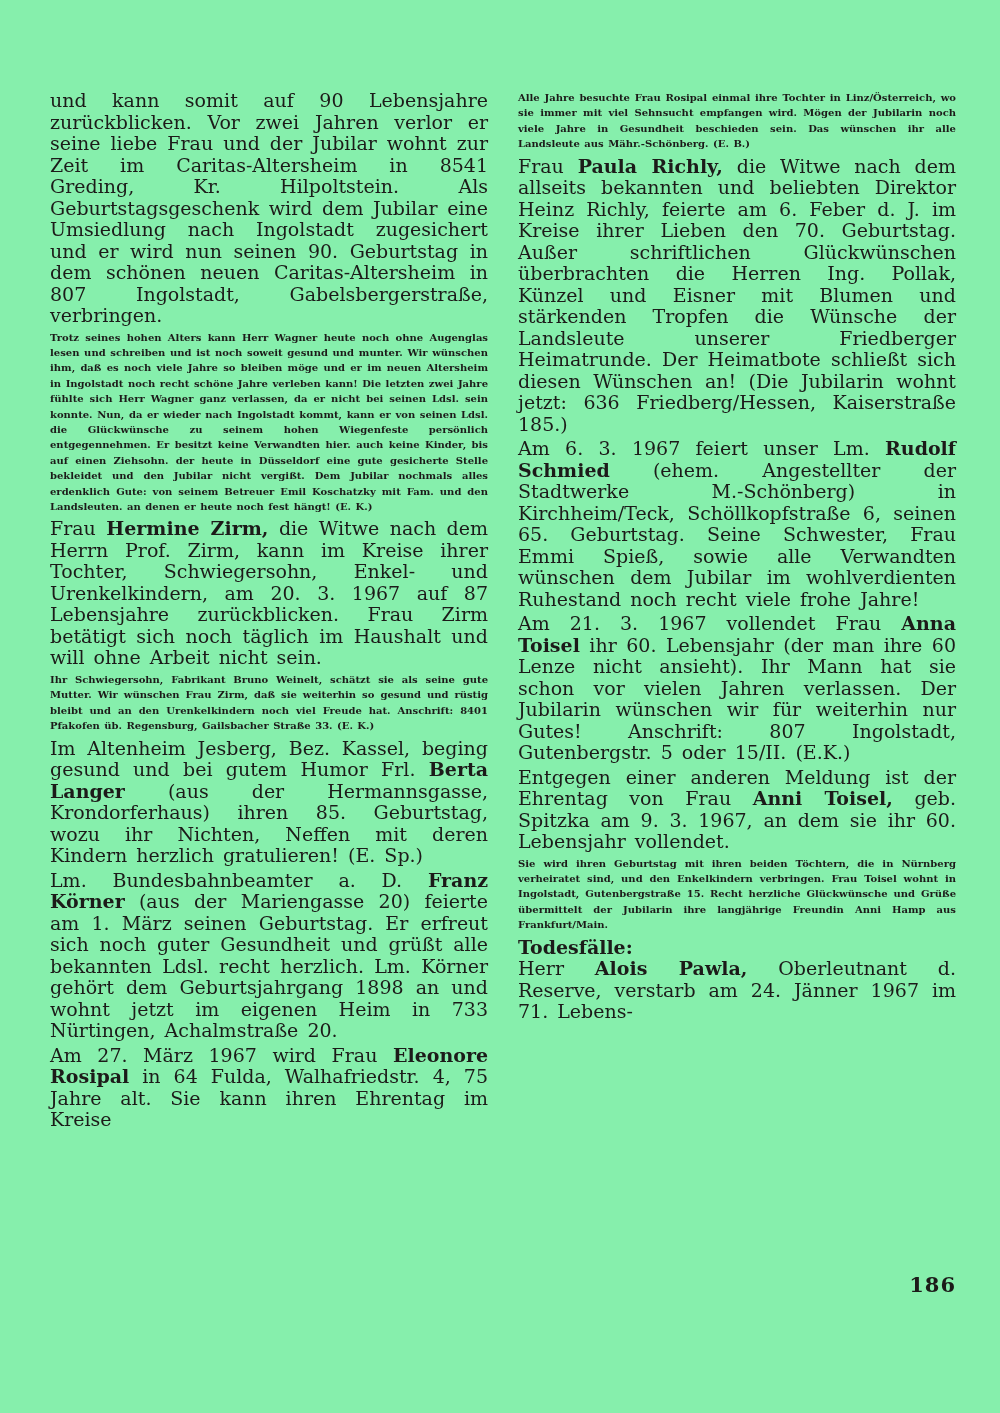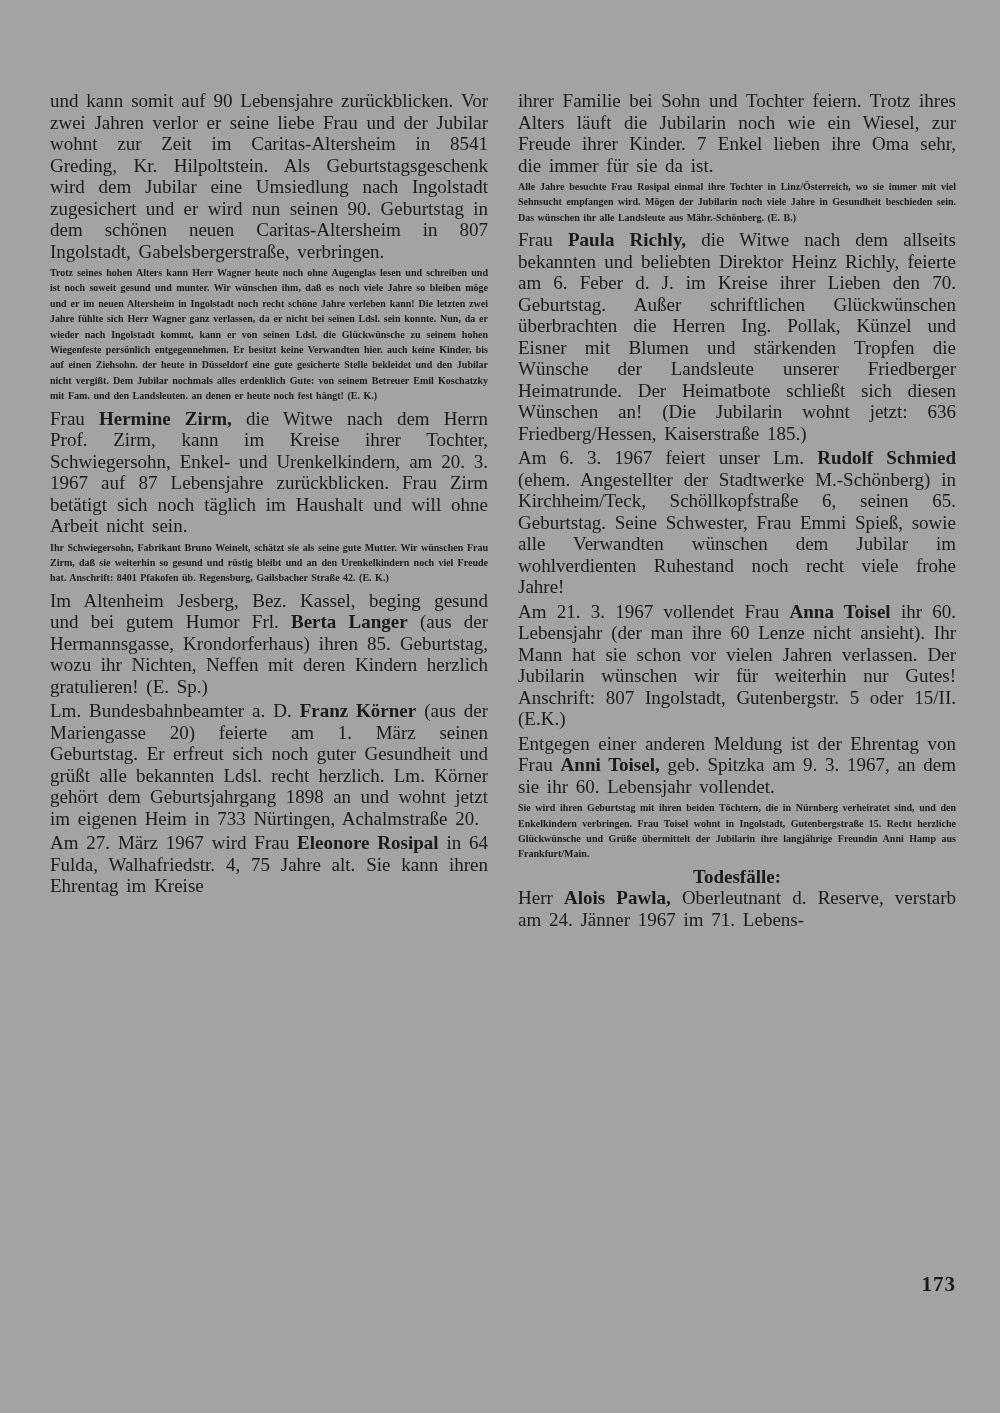--- a/index.html
+++ b/index.html
@@ -42,57 +42,56 @@
     font-size: 10px;
     line-height: 15.4px;
     font-weight: bold;
     word-spacing: 1px;
     margin-bottom: 4px;
   }
   p.heading {
     font-size: 19px;
     line-height: 21.5px;
     font-weight: bold;
-    text-align: center;
+    text-align: left;
     margin-bottom: 0;
   }
   .b {
     font-weight: bold;
   }
   .page-number {
     position: absolute;
     top: 1272px;
     left: 50px;
     width: 906px;
     text-align: right;
     font-size: 21px;
     font-weight: bold;
     letter-spacing: 1px;
   }
 </style>
 </head>
 <body>
 
-<div class="page" style="background: #a3a3a3; color: rgb(28, 27, 25); font-family: Liberation Serif, serif;">
+<div class="page" style="background: #86efac; color: rgb(28, 27, 25);">
   <div class="columns">
     <div class="col" id="col-left">
         <p class="body"><span>und kann somit auf 90 Lebensjahre zurückblicken. Vor zwei Jahren verlor er seine liebe Frau und der Jubilar wohnt zur Zeit im Caritas-Altersheim in 8541 Greding, Kr. Hilpoltstein. Als Geburtstagsgeschenk wird dem Jubilar eine Umsiedlung nach Ingolstadt zugesichert und er wird nun seinen 90. Geburtstag in dem schönen neuen Caritas-Altersheim in 807 Ingolstadt, Gabelsbergerstraße, verbringen.</span></p>
         <p class="small"><span>Trotz seines hohen Alters kann Herr Wagner heute noch ohne Augenglas lesen und schreiben und ist noch soweit gesund und munter. Wir wünschen ihm, daß es noch viele Jahre so bleiben möge und er im neuen Altersheim in Ingolstadt noch recht schöne Jahre verleben kann! Die letzten zwei Jahre fühlte sich Herr Wagner ganz verlassen, da er nicht bei seinen Ldsl. sein konnte. Nun, da er wieder nach Ingolstadt kommt, kann er von seinen Ldsl. die Glückwünsche zu seinem hohen Wiegenfeste persönlich entgegennehmen. Er besitzt keine Verwandten hier. auch keine Kinder, bis auf einen Ziehsohn. der heute in Düsseldorf eine gute gesicherte Stelle bekleidet und den Jubilar nicht vergißt. Dem Jubilar nochmals alles erdenklich Gute: von seinem Betreuer Emil Koschatzky mit Fam. und den Landsleuten. an denen er heute noch fest hängt! (E. K.)</span></p>
         <p class="body"><span>Frau </span><span class="b">Hermine Zirm,</span><span> die Witwe nach dem Herrn Prof. Zirm, kann im Kreise ihrer Tochter, Schwiegersohn, Enkel- und Urenkelkindern, am 20. 3. 1967 auf 87 Lebensjahre zurückblicken. Frau Zirm betätigt sich noch täglich im Haushalt und will ohne Arbeit nicht sein.</span></p>
-        <p class="small"><span>Ihr Schwiegersohn, Fabrikant Bruno Weinelt, schätzt sie als seine gute Mutter. Wir wünschen Frau Zirm, daß sie weiterhin so gesund und rüstig bleibt und an den Urenkelkindern noch viel Freude hat. Anschrift: 8401 Pfakofen üb. Regensburg, Gailsbacher Straße 42. (E. K.)</span></p>
+        <p class="small"><span>Ihr Schwiegersohn, Fabrikant Bruno Weinelt, schätzt sie als seine gute Mutter. Wir wünschen Frau Zirm, daß sie weiterhin so gesund und rüstig bleibt und an den Urenkelkindern noch viel Freude hat. Anschrift: 8401 Pfakofen üb. Regensburg, Gailsbacher Straße 33. (E. K.)</span></p>
         <p class="body"><span>Im Altenheim Jesberg, Bez. Kassel, beging gesund und bei gutem Humor Frl. </span><span class="b">Berta Langer</span><span> (aus der Hermannsgasse, Krondorferhaus) ihren 85. Geburtstag, wozu ihr Nichten, Neffen mit deren Kindern herzlich gratulieren! (E. Sp.)</span></p>
         <p class="body"><span>Lm. Bundesbahnbeamter a. D. </span><span class="b">Franz Körner</span><span> (aus der Mariengasse 20) feierte am 1. März seinen Geburtstag. Er erfreut sich noch guter Gesundheit und grüßt alle bekannten Ldsl. recht herzlich. Lm. Körner gehört dem Geburtsjahrgang 1898 an und wohnt jetzt im eigenen Heim in 733 Nürtingen, Achalmstraße 20.</span></p>
         <p class="body"><span>Am 27. März 1967 wird Frau </span><span class="b">Eleonore Rosipal</span><span> in 64 Fulda, Walhafriedstr. 4, 75 Jahre alt. Sie kann ihren Ehrentag im Kreise</span></p>
       </div>
     <div class="col" id="col-right">
-        <p class="body"><span>ihrer Familie bei Sohn und Tochter feiern. Trotz ihres Alters läuft die Jubilarin noch wie ein Wiesel, zur Freude ihrer Kinder. 7 Enkel lieben ihre Oma sehr, die immer für sie da ist.</span></p>
         <p class="small"><span>Alle Jahre besuchte Frau Rosipal einmal ihre Tochter in Linz/Österreich, wo sie immer mit viel Sehnsucht empfangen wird. Mögen der Jubilarin noch viele Jahre in Gesundheit beschieden sein. Das wünschen ihr alle Landsleute aus Mähr.-Schönberg. (E. B.)</span></p>
         <p class="body"><span>Frau </span><span class="b">Paula Richly,</span><span> die Witwe nach dem allseits bekannten und beliebten Direktor Heinz Richly, feierte am 6. Feber d. J. im Kreise ihrer Lieben den 70. Geburtstag. Außer schriftlichen Glückwünschen überbrachten die Herren Ing. Pollak, Künzel und Eisner mit Blumen und stärkenden Tropfen die Wünsche der Landsleute unserer Friedberger Heimatrunde. Der Heimatbote schließt sich diesen Wünschen an! (Die Jubilarin wohnt jetzt: 636 Friedberg/Hessen, Kaiserstraße 185.)</span></p>
         <p class="body"><span>Am 6. 3. 1967 feiert unser Lm. </span><span class="b">Rudolf Schmied</span><span> (ehem. Angestellter der Stadtwerke M.-Schönberg) in Kirchheim/Teck, Schöllkopfstraße 6, seinen 65. Geburtstag. Seine Schwester, Frau Emmi Spieß, sowie alle Verwandten wünschen dem Jubilar im wohlverdienten Ruhestand noch recht viele frohe Jahre!</span></p>
         <p class="body"><span>Am 21. 3. 1967 vollendet Frau </span><span class="b">Anna Toisel</span><span> ihr 60. Lebensjahr (der man ihre 60 Lenze nicht ansieht). Ihr Mann hat sie schon vor vielen Jahren verlassen. Der Jubilarin wünschen wir für weiterhin nur Gutes! Anschrift: 807 Ingolstadt, Gutenbergstr. 5 oder 15/II. (E.K.)</span></p>
         <p class="body"><span>Entgegen einer anderen Meldung ist der Ehrentag von Frau </span><span class="b">Anni Toisel,</span><span> geb. Spitzka am 9. 3. 1967, an dem sie ihr 60. Lebensjahr vollendet.</span></p>
         <p class="small"><span>Sie wird ihren Geburtstag mit ihren beiden Töchtern, die in Nürnberg verheiratet sind, und den Enkelkindern verbringen. Frau Toisel wohnt in Ingolstadt, Gutenbergstraße 15. Recht herzliche Glückwünsche und Grüße übermittelt der Jubilarin ihre langjährige Freundin Anni Hamp aus Frankfurt/Main.</span></p>
         <p class="heading"><span class="b">Todesfälle:</span></p>
         <p class="body"><span>Herr </span><span class="b">Alois Pawla,</span><span> Oberleutnant d. Reserve, verstarb am 24. Jänner 1967 im 71. Lebens-</span></p>
       </div>
   </div>
-  <div class="page-number">173</div>
+  <div class="page-number">186</div>
 </div>
 
 </body></html>

